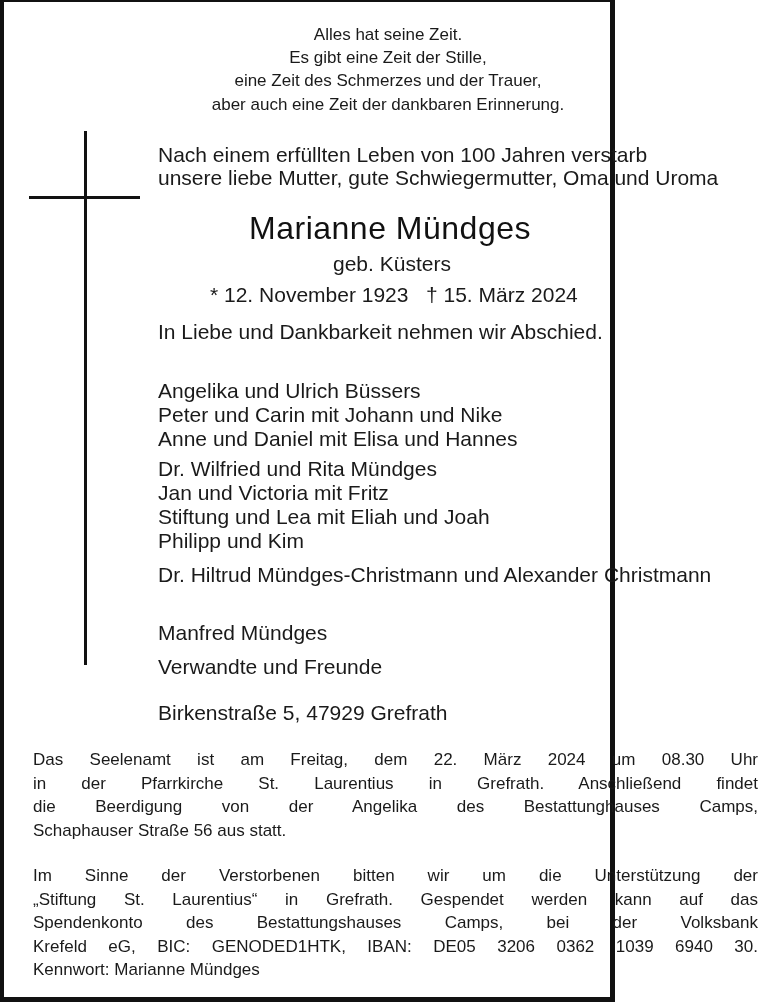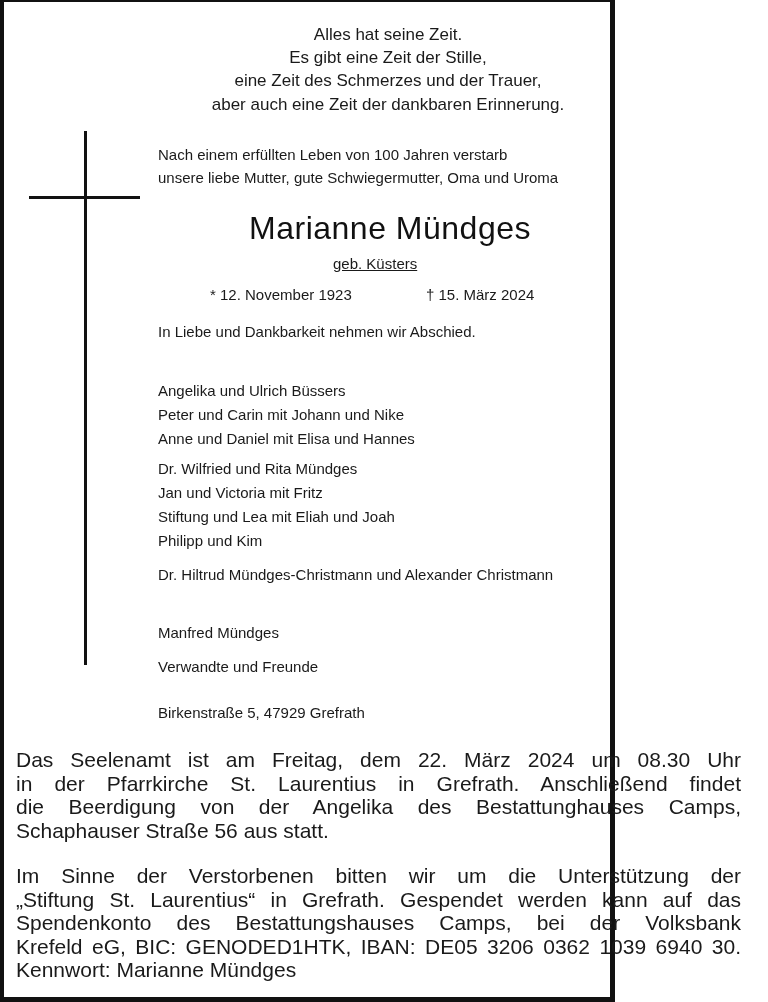--- a/index.html
+++ b/index.html
@@ -7,32 +7,32 @@
   .frame {
     position: absolute; left: 0; top: 0; width: 615px; height: 1002px;
     box-sizing: border-box;
     border-left: 4px solid #111; border-right: 5px solid #111;
     border-top: 2px solid #111; border-bottom: 5px solid #111;
     background: #fff;
   }
   .t {
     position: absolute; margin: 0; white-space: nowrap;
     font-family: "Liberation Sans", "DejaVu Sans", sans-serif;
-    color: #1a1a1a; font-size: 15px; line-height: 20px;
+    color: #1a1a1a; font-size: 21px; line-height: 20px;
   }
   .center { left: 0; width: 768px; text-align: center; }
   .motto { font-size: 17px; }
   .name {
     font-size: 32px; line-height: 44px; letter-spacing: 0.5px; color: #111;
   }
   .left { left: 154px; }
   .just {
-    position: absolute; left: 12px; width: 725px;
+    position: absolute; left: 29px; width: 725px;
     font-family: "Liberation Sans", "DejaVu Sans", sans-serif;
-    font-size: 21px; line-height: 23.5px; color: #1a1a1a;
+    font-size: 17px; line-height: 23.5px; color: #1a1a1a;
     text-align: justify; margin: 0;
   }
   .jline { display: block; text-align: justify; text-align-last: justify; height: 23.5px; white-space: normal; }
   .jline.last { text-align-last: left; }
   .cross-v { position: absolute; left: 80px; top: 129px; width: 3px; height: 534px; background: #111; }
   .cross-h { position: absolute; left: 25px; top: 194px; width: 111px; height: 3px; background: #111; }
 </style>
 </head>
 <body>
 
@@ -43,21 +43,21 @@
 
   <p class="t center motto" style="top:23px;">Alles hat seine Zeit.</p>
   <p class="t center motto" style="top:46px;">Es gibt eine Zeit der Stille,</p>
   <p class="t center motto" style="top:69px;">eine Zeit des Schmerzes und der Trauer,</p>
   <p class="t center motto" style="top:93px;">aber auch eine Zeit der dankbaren Erinnerung.</p>
 
   <p class="t left" style="top:143px;">Nach einem erfüllten Leben von 100 Jahren verstarb</p>
   <p class="t left" style="top:166px;">unsere liebe Mutter, gute Schwiegermutter, Oma und Uroma</p>
 
   <p class="t name" style="top:204px; left:160px; width:452px; text-align:center;">Marianne Mündges</p>
-  <p class="t" style="top:252px; left:329px;text-decoration:underline;">geb. Küsters</p>
+  <p class="t" style="top:252px; left:329px;">geb. Küsters</p>
   <p class="t" style="top:283px; left:206px;">* 12. November 1923</p>
   <p class="t" style="top:283px; left:422px;">† 15. März 2024</p>
 
   <p class="t left" style="top:320px;">In Liebe und Dankbarkeit nehmen wir Abschied.</p>
 
   <p class="t left" style="top:379px;">Angelika und Ulrich Büssers</p>
   <p class="t left" style="top:427px;">Anne und Daniel mit Elisa und Hannes</p>
   <p class="t left" style="top:403px;">Peter und Carin mit Johann und Nike</p>
 
   <p class="t left" style="top:457px;">Dr. Wilfried und Rita Mündges</p>

